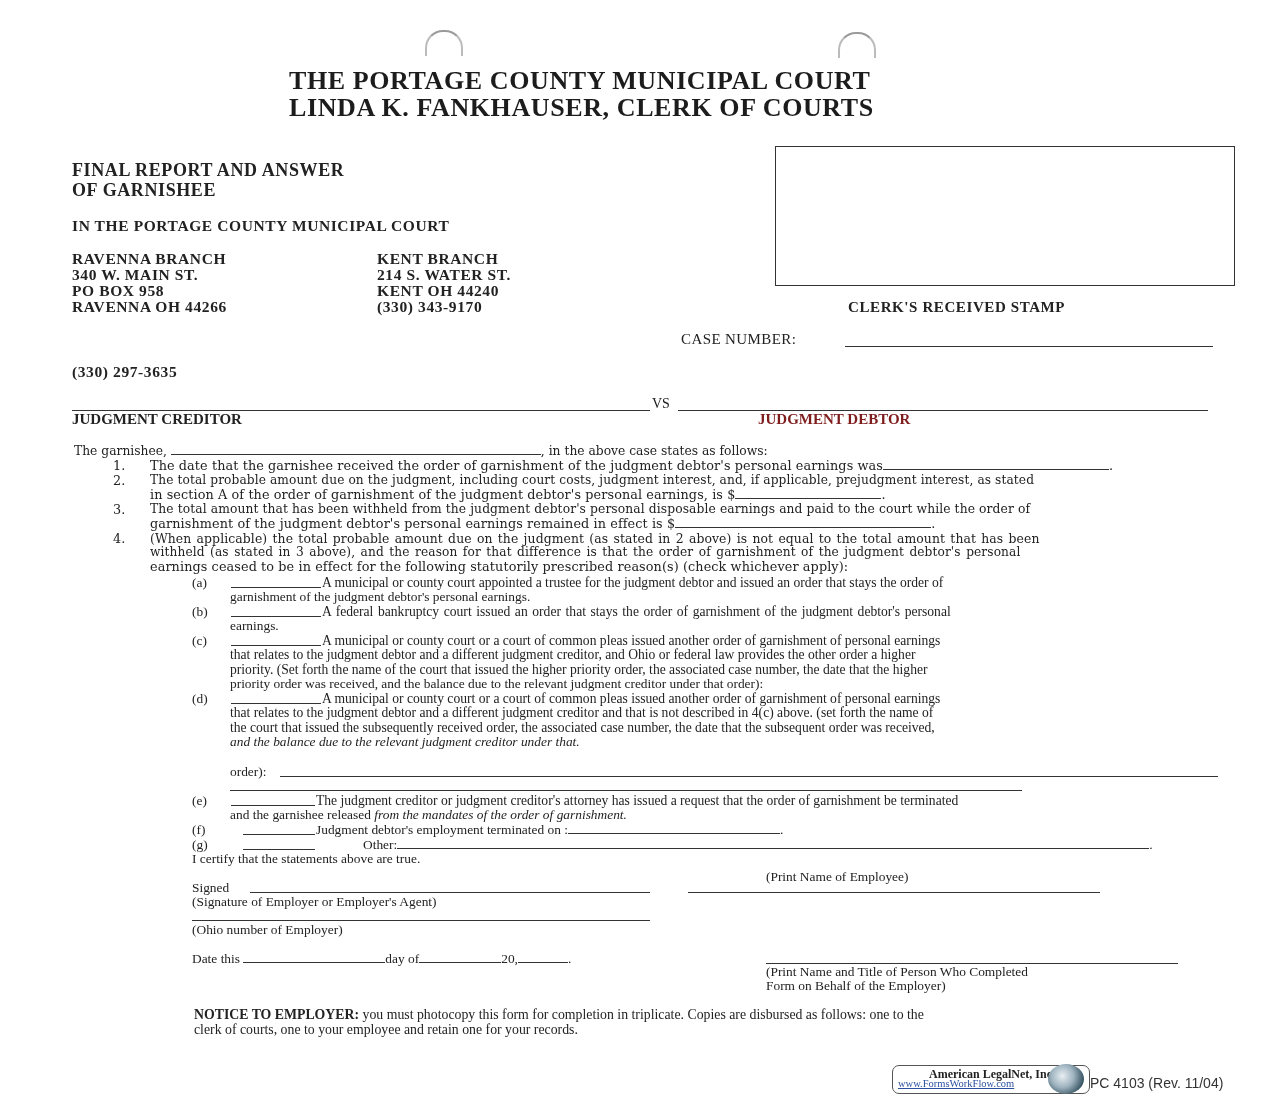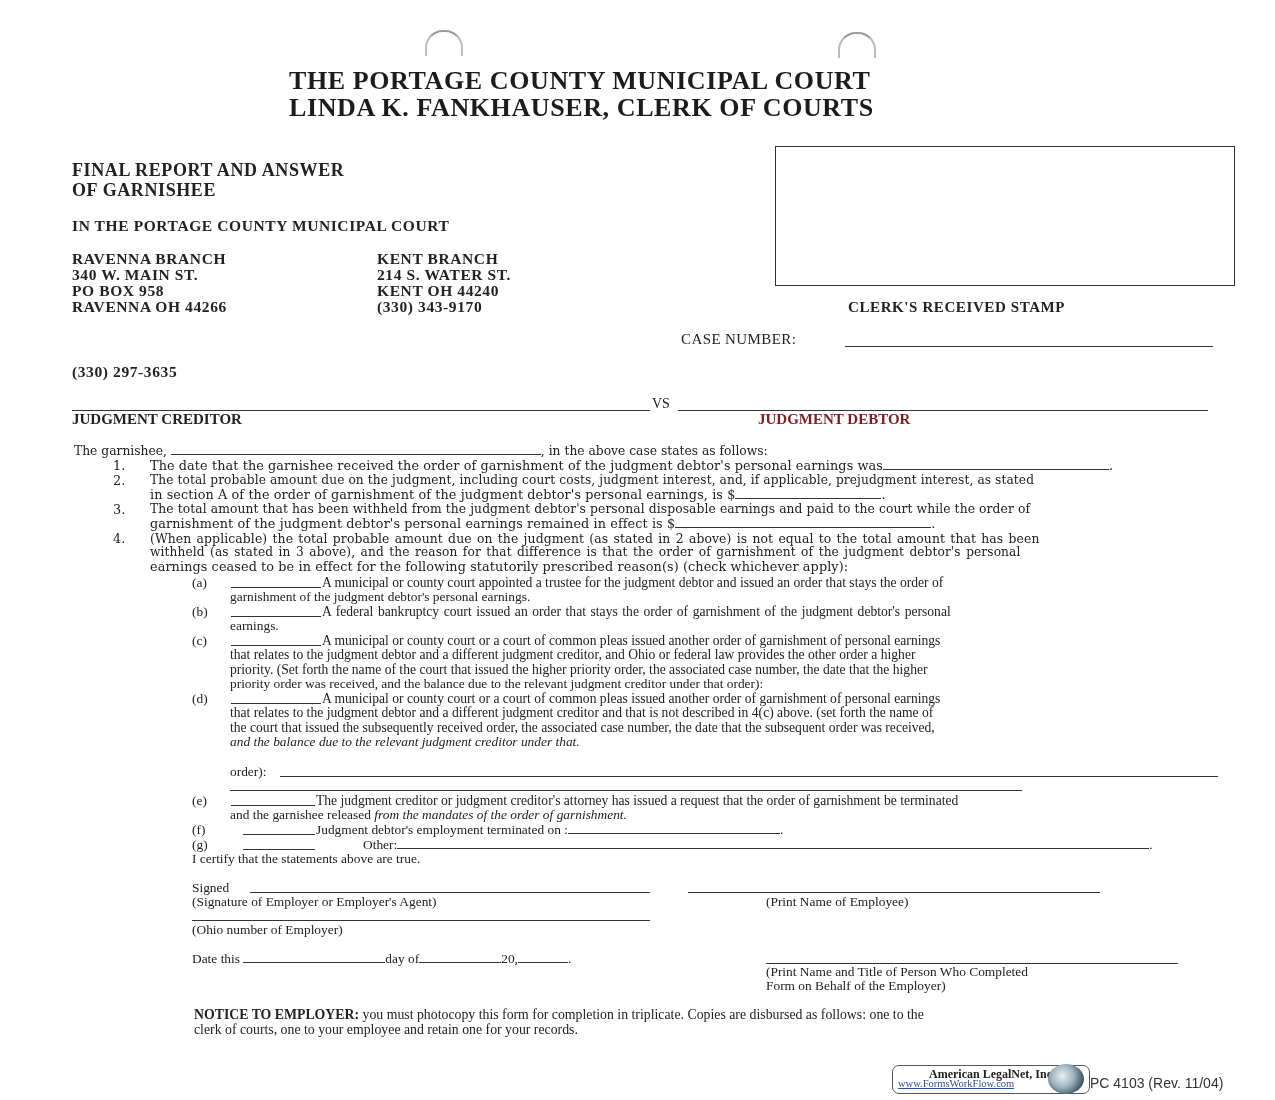--- a/index.html
+++ b/index.html
@@ -138,21 +138,21 @@
   </div>
 </div>
 
 <div class="abs body" style="left:192px; top:851px;">I certify that the statements above are true.</div>
 
 <div class="abs body" style="left:192px; top:880px;">Signed</div>
 <span class="line" style="left:250px; top:892px; width:400px;"></span>
 <div class="abs body" style="left:192px; top:894px;">(Signature of Employer or Employer's Agent)</div>
 
 <span class="line" style="left:688px; top:892px; width:412px;"></span>
-<div class="abs body" style="left:766px; top:894px;">(Print Name of Employee)</div>
+<div class="abs body" style="left:766px; top:869px;">(Print Name of Employee)</div>
 
 <span class="line" style="left:192px; top:920px; width:458px;"></span>
 <div class="abs body" style="left:192px; top:922px;">(Ohio number of Employer)</div>
 
 <div class="abs body" style="left:192px; top:951px;">
   <span>Date this</span>
   <span class="field" style="width:142px;"></span><span>day of</span><span class="field" style="width:82px;"></span><span>20,</span><span class="field" style="width:50px;"></span>.
 </div>
 
 <span class="line" style="left:766px; top:963px; width:412px;"></span>

